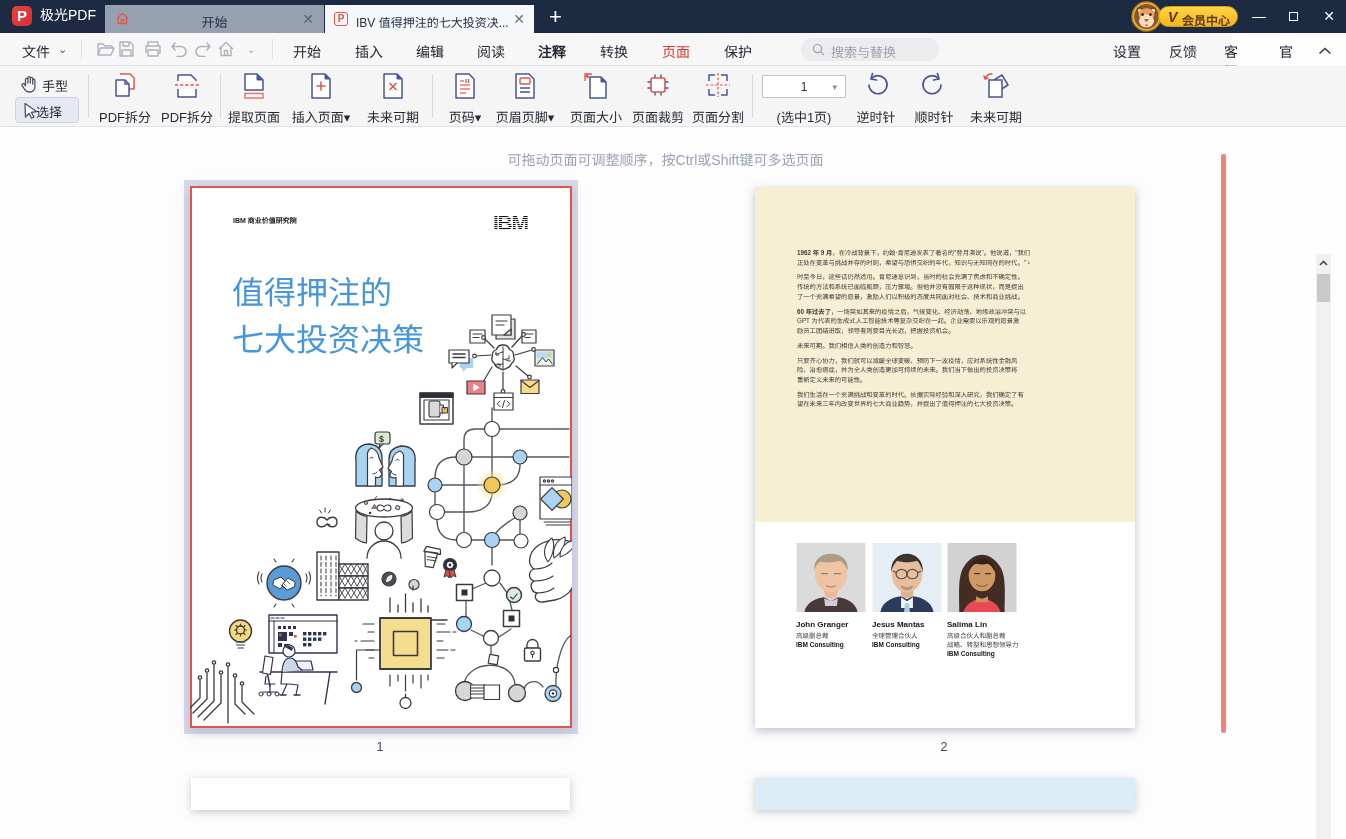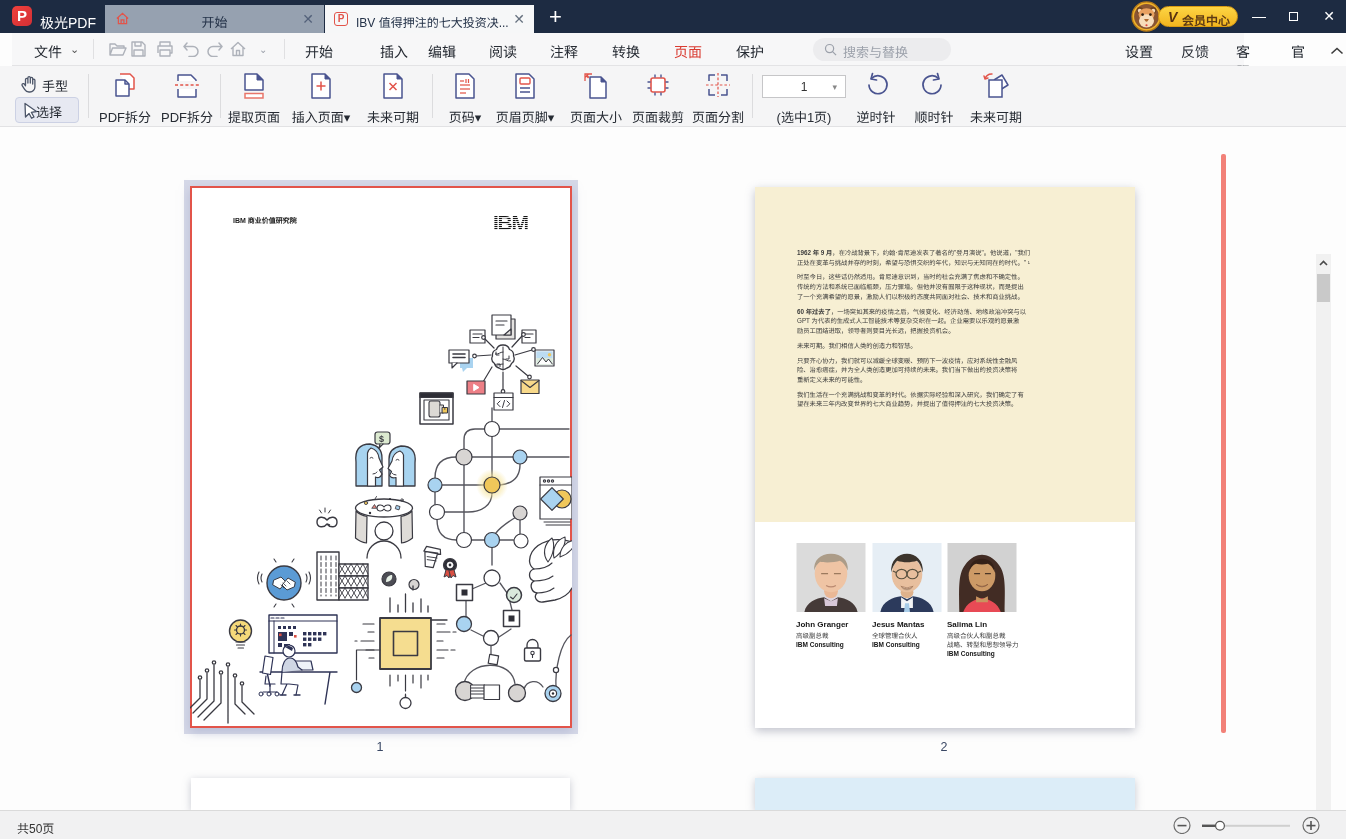--- a/index.html
+++ b/index.html
@@ -2,38 +2,38 @@
 <html lang="zh-CN"><head>
 <meta charset="utf-8">
 <style>
   * { margin:0; padding:0; box-sizing:border-box; }
   html,body { width:1346px; height:839px; overflow:hidden; font-family:"Liberation Sans",sans-serif; }
   #app { position:relative; width:1346px; height:839px; background:#fdfdfd; }
 
   
   #titlebar { position:absolute; left:0; top:0; width:1346px; height:33px; background:#1d2b42; }
   #logo { position:absolute; left:12px; top:6px; width:20px; height:20px; background:linear-gradient(135deg,#f0413c,#d22f35); border-radius:5px; color:#fff; font-weight:bold; font-size:15px; text-align:center; line-height:20px; }
-  #appname { position:absolute; left:40px; top:12px; color:#fff; font-size:14px; }
+  #appname { position:absolute; left:40px; top:4px; color:#fff; font-size:14px; }
   .tab1 { position:absolute; left:105px; top:5px; width:219px; height:28px; background:#96a1b0; }
   .tab1 .home { position:absolute; left:10px; top:6px; width:15px; height:15px; }
   .tab1 .tname { position:absolute; left:0; right:0; text-align:center; top:7px; font-size:13px; color:#253349; }
   .tab1 .tx { position:absolute; right:10px; top:6px; font-size:14px; color:#53617a; }
   .tab2 { position:absolute; left:325px; top:5px; width:209px; height:28px; background:#f6f7f8; }
   .tab2 .ticon { position:absolute; left:9px; top:7px; width:14px; height:14px; border:1.4px solid #e2544a; border-radius:3px; color:#e2544a; font-size:10px; font-weight:bold; text-align:center; line-height:12px; }
   .tab2 .tname { position:absolute; left:31px; top:8px; font-size:12px; color:#253349; width:158px; white-space:nowrap; overflow:hidden; }
   .tab2 .tx { position:absolute; right:9px; top:6px; font-size:14px; color:#66717f; }
   #plus { position:absolute; left:549px; top:4px; color:#fff; font-size:22px; font-weight:300; }
   #member { position:absolute; left:1158px; top:6px; width:80px; height:21px; background:linear-gradient(#fdd544,#f2b51f); border-radius:11px; border:1px solid #d99b12; }
   #member span { position:absolute; left:23px; top:3.5px; font-size:12px; color:#5d3a14; font-weight:bold;}
   #member .v { position:absolute; left:9px; top:2px; color:#5a3210; font-weight:900; font-size:14px; font-style:italic;}
   #lion { position:absolute; left:1131px; top:1px; width:31px; height:31px; }
   .winbtn { position:absolute; top:0px; width:14px; height:33px; color:#fff; font-size:14px; text-align:center; line-height:33px; font-weight:300;}
 
   
-  #menubar { position:absolute; left:12px; top:33px; width:1232px; height:33px; background:#f7f7f8; border-bottom:1px solid #e3e3e5; }
+  #menubar { position:absolute; left:0; top:33px; width:1232px; height:33px; background:#f7f7f8; border-bottom:1px solid #e3e3e5; }
   .mitem { position:absolute; top:8px; font-size:14px; color:#262b33; }
   .mico { position:absolute; top:7px; }
   #searchbox { position:absolute; left:801px; top:5px; width:138px; height:23px; background:#ececee; border-radius:12px;text-align:center; }
   #searchbox span { position:absolute; left:30px; top:4px; font-size:13px; color:#9ba0aa; }
 
   
   #toolbar { position:absolute; left:0; top:66px; width:1346px; height:61px; background:#f5f5f6; border-bottom:1px solid #e2e2e4; }
   .tgroup { position:absolute; text-align:center; }
   .tlabel { position:absolute; top:41px; left:-30px; right:-30px; text-align:center; font-size:13px; color:#262b33; white-space:nowrap; }
   .vsep { position:absolute; top:8px; width:1px; height:44px; background:#dcdcde; }
@@ -132,24 +132,24 @@
       </svg>
     <svg class="mico" style="left:194px; top:9px;" width="18" height="15" viewBox="0 0 18 15">
         <path d="M13 1 L16 4.5 L13 8 M16 4.5 h-9 a5 5 0 0 0 0 10 h4" fill="none" stroke="#aeb2ba" stroke-width="1.5" stroke-linejoin="round" stroke-linecap="round"></path>
       </svg>
     <svg class="mico" style="left:217px;" width="18" height="18" viewBox="0 0 18 18">
         <path d="M2 9 L9 2.5 L16 9 M4 7.5 V15.5 H14 V7.5 M7.5 15.5 V10.5 H10.5 V15.5" fill="none" stroke="#aeb2ba" stroke-width="1.4" stroke-linejoin="round"></path>
       </svg>
     <span class="mitem" style="left:247px; color:#9ba0aa; font-size:10px; top:11px;">⌄</span>
       <div style="position:absolute; left:272px; top:6px; width:1px; height:20px; background:#e0e0e2;"></div>
     <span class="mitem" style="left:293px;">开始</span>
-    <span class="mitem" style="left:355px;margin-left:13px;">插入</span>
+    <span class="mitem" style="left:355px;">插入</span>
     <span class="mitem" style="left:416px;">编辑</span>
     <span class="mitem" style="left:477px;">阅读</span>
-    <span class="mitem" style="left:538px;">注释</span>
+    <span class="mitem" style="left:538px;font-weight:bold;">注释</span>
     <span class="mitem" style="left:600px;">转换</span>
     <span class="mitem" style="left:662px; color:#d93b31; border-bottom:3px solid #d93b31; padding-bottom:6px;text-align:right;">页面</span>
     <span class="mitem" style="left:724px;">保护</span>
     <div id="searchbox">
       <svg style="position:absolute;left:11px;top:5px;" width="13" height="13" viewBox="0 0 14 14">
           <circle cx="6" cy="6" r="4.4" fill="none" stroke="#9ba0aa" stroke-width="1.3"></circle>
           <path d="M9.5 9.5 L13 13" stroke="#9ba0aa" stroke-width="1.3"></path>
         </svg>
       <span>搜索与替换</span>
     </div>
@@ -275,23 +275,25 @@
         <svg class="tico" width="30" height="30" viewBox="0 0 30 30">
       <path d="M12 9 l8-5 6 10 -8 5" fill="#fff" stroke="#4a5490" stroke-width="1.5" stroke-linejoin="round"></path>
       <rect x="7" y="9" width="13" height="17" fill="#fff" stroke="#4a5490" stroke-width="1.5"></rect>
       <path d="M3 8 a7 7 0 0 1 7-5 M3 8 l-1-3 M3 8 l3-1" stroke="#e2544a" stroke-width="1.4" fill="none" stroke-linecap="round"></path>
         </svg>
       <div class="tlabel">未来可期</div>
       </div>
   </div>
 
   <div id="content">
+    <div id="hint">可拖动页面可调整顺序，按Ctrl或Shift键可多选页面</div>
 
     <div id="page1">
       <div id="p1head">IBM 商业价值研究院</div>
+      <div id="p1title">值得押注的<br>七大投资决策</div>
       <svg id="illus" style="position:absolute; left:-2.5px; top:-2.5px;" width="382" height="542" viewBox="0 0 382 542">
       <defs>
         <pattern id="ibmstripe" width="4" height="2" patternUnits="userSpaceOnUse">
               <rect width="4" height="1.1" fill="#161616"></rect>
             </pattern>
         <radialGradient id="glow">
               <stop offset="30%" stop-color="#f6e49b"></stop>
               <stop offset="100%" stop-color="#f6e49b" stop-opacity="0"></stop>
             </radialGradient>
       </defs>
@@ -635,27 +637,14 @@
 
     <div id="scrollbar">
       <svg style="position:absolute;left:3px;top:6px;" width="9" height="6" viewBox="0 0 9 6">
           <path d="M1 5 L4.5 1.5 L8 5" fill="none" stroke="#4a4a4a" stroke-width="1.6"></path>
         </svg>
       <div id="sthumb"></div>
 
     </div>
   </div>
 
-  <div id="statusbar">
-    <span class="pages">共50页</span>
-    <svg style="position:absolute; left:1173px; top:6px;" width="150" height="17" viewBox="0 0 150 17">
-      <circle cx="9" cy="8.5" r="8" fill="none" stroke="#6d6d6d" stroke-width="1.2"></circle>
-      <rect x="4.5" y="7.8" width="9" height="1.6" fill="#555"></rect>
-      <rect x="29" y="7.8" width="88" height="2" fill="#cfcfcf"></rect>
-      <rect x="29" y="7.6" width="17" height="2.4" fill="#555"></rect>
-      <circle cx="47" cy="8.7" r="4.4" fill="#fff" stroke="#555" stroke-width="1.2"></circle>
-      <circle cx="138" cy="8.5" r="8" fill="none" stroke="#6d6d6d" stroke-width="1.2"></circle>
-      <rect x="133.5" y="7.8" width="9" height="1.6" fill="#555"></rect>
-      <rect x="137.2" y="4" width="1.6" height="9" fill="#555"></rect>
-    </svg>
-  </div>
 
 </div>
 
 </body></html>

